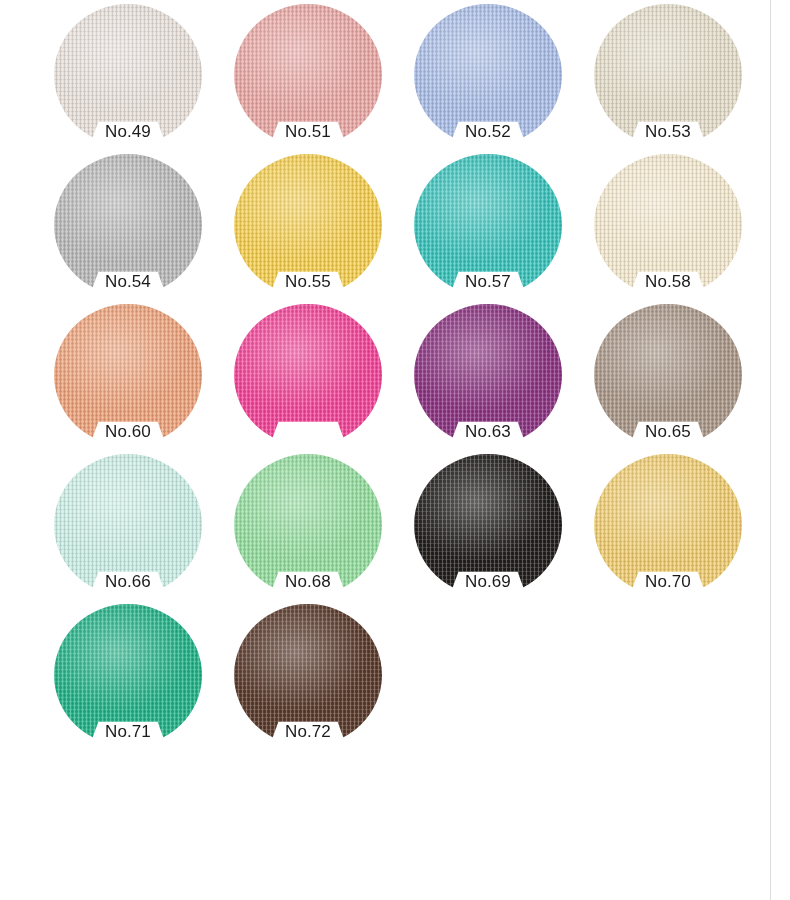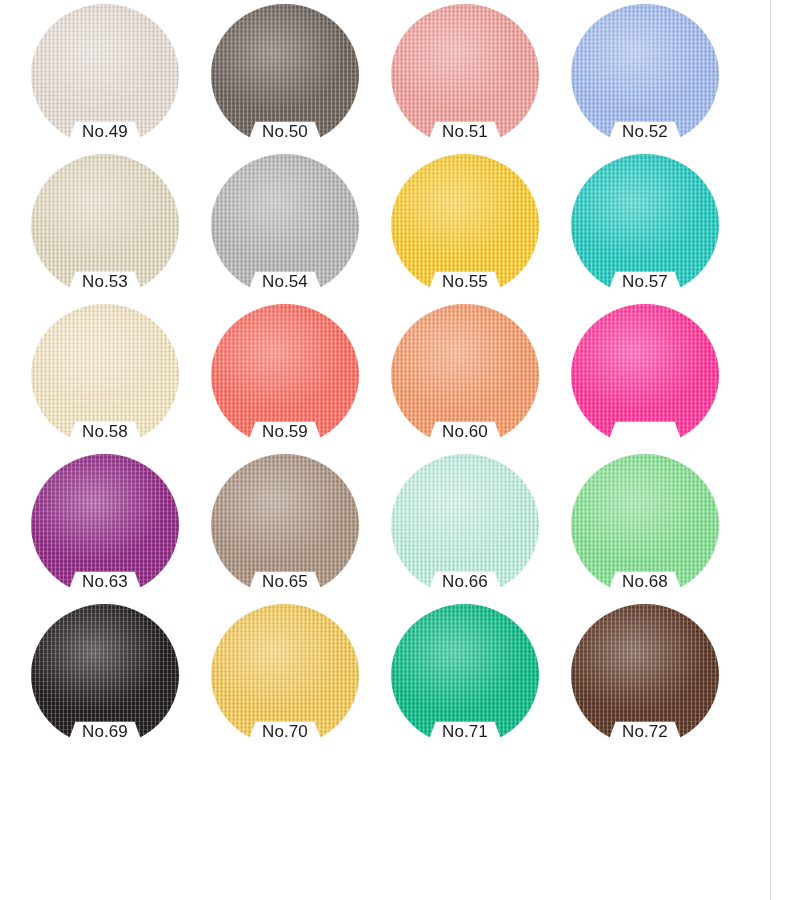--- a/index.html
+++ b/index.html
@@ -44,21 +44,21 @@
   .swatch-grid {
     position: absolute;
     left: 0;
     top: 0;
     width: 770px;
     display: grid;
     grid-template-columns: repeat(4, 180px);
     grid-auto-rows: 150px;
     column-gap: 0px;
     row-gap: 0px;
-    padding-left: 23px;
+    padding-left: 46px;
     box-sizing: border-box;
   }
 
   .swatch-cell {
     position: relative;
     width: 180px;
     height: 150px;
   }
 
   
@@ -139,27 +139,20 @@
 <div id="swatch-board">
   <div class="swatch-grid" id="swatch-grid">
       <div class="swatch-cell">
         <div class="swatch-disc" style="background-color: rgb(231, 223, 217);">
           <div class="swatch-texture"></div>
           <div class="swatch-shade"></div>
         </div>
         <div class="swatch-label">No.49</div>
       </div>
       <div class="swatch-cell">
-        <div class="swatch-disc" style="background-color: rgb(111, 102, 96);">
-          <div class="swatch-texture"></div>
-          <div class="swatch-shade"></div>
-        </div>
-        <div class="swatch-label">No.50</div>
-      </div>
-      <div class="swatch-cell">
         <div class="swatch-disc" style="background-color: rgb(235, 167, 164);">
           <div class="swatch-texture"></div>
           <div class="swatch-shade"></div>
         </div>
         <div class="swatch-label">No.51</div>
       </div>
       <div class="swatch-cell">
         <div class="swatch-disc" style="background-color: rgb(169, 190, 233);">
           <div class="swatch-texture"></div>
           <div class="swatch-shade"></div>
@@ -193,27 +186,20 @@
           <div class="swatch-shade"></div>
         </div>
         <div class="swatch-label">No.57</div>
       </div>
       <div class="swatch-cell">
         <div class="swatch-disc" style="background-color: rgb(243, 231, 204);">
           <div class="swatch-texture"></div>
           <div class="swatch-shade"></div>
         </div>
         <div class="swatch-label">No.58</div>
-      </div>
-      <div class="swatch-cell">
-        <div class="swatch-disc" style="background-color: rgb(244, 119, 110);">
-          <div class="swatch-texture"></div>
-          <div class="swatch-shade"></div>
-        </div>
-        <div class="swatch-label">No.59</div>
       </div>
       <div class="swatch-cell">
         <div class="swatch-disc" style="background-color: rgb(240, 162, 121);">
           <div class="swatch-texture"></div>
           <div class="swatch-shade"></div>
         </div>
         <div class="swatch-label">No.60</div>
       </div>
       <div class="swatch-cell">
         <div class="swatch-disc" style="background-color: rgb(248, 67, 154);">

